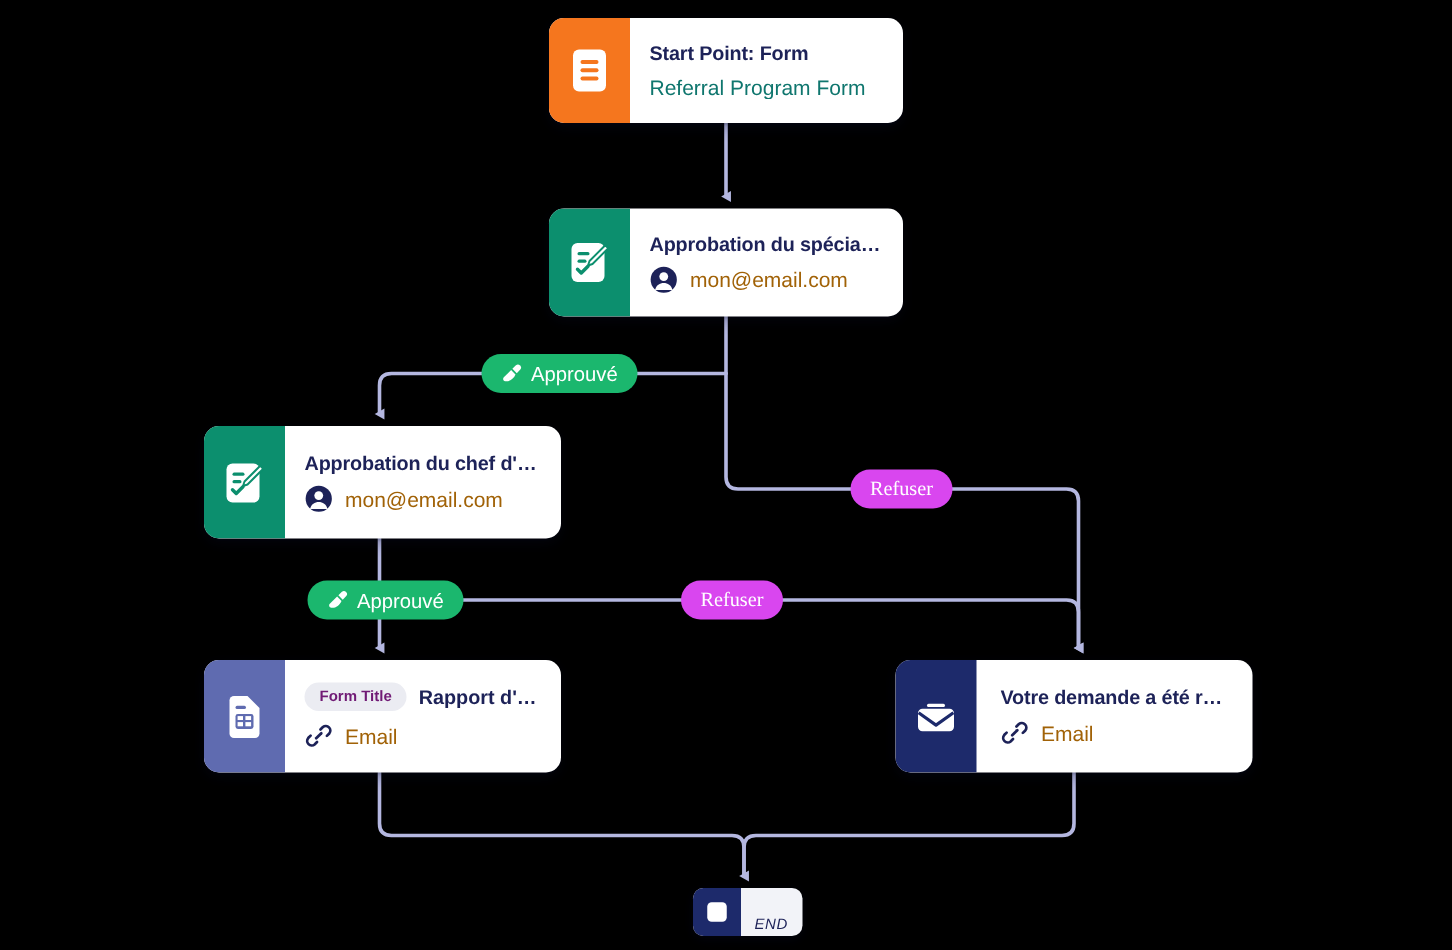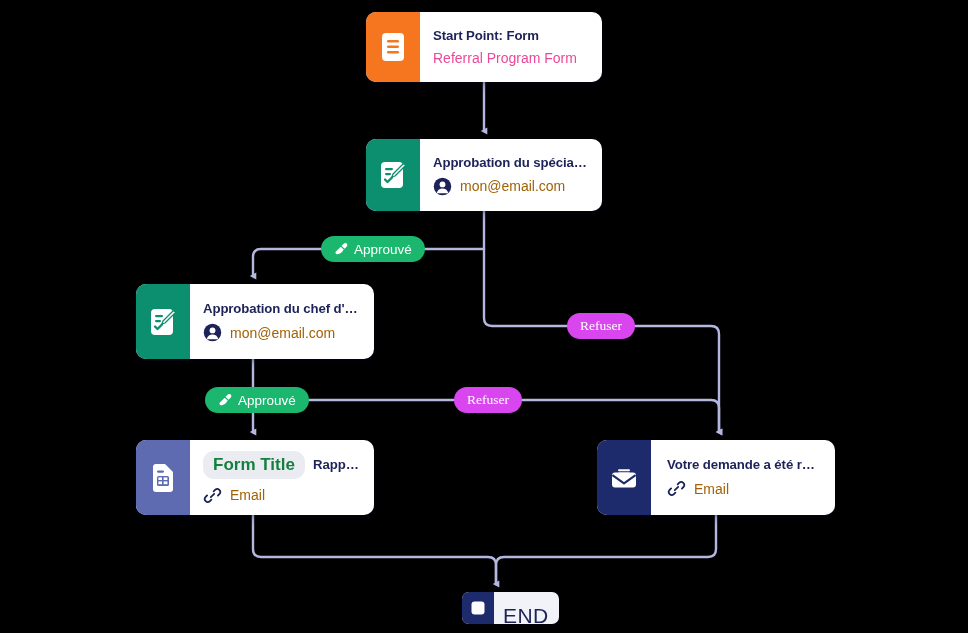--- a/index.html
+++ b/index.html
@@ -47,21 +47,21 @@
     font-size: 13.2px;
     font-weight: bold;
     color: #1d2258;
     white-space: nowrap;
     overflow: hidden;
     text-overflow: ellipsis;
     letter-spacing: -0.1px;
   }
   .node-sub {
     font-size: 14px;
-    color: #ec4899;
+    color: #0f766e;
     white-space: nowrap;
     overflow: hidden;
     text-overflow: ellipsis;
   }
   .node-row {
     display: flex;
     align-items: center;
     gap: 8px;
     min-width: 0;
   }
@@ -73,22 +73,22 @@
     text-overflow: ellipsis;
   }
   .node-row .txt.small {
     font-size: 13.2px;
     font-weight: bold;
     color: #1d2258;
   }
   .chip-form-title {
     display: inline-block;
     background: #ebecf2;
-    color: #15803d;
-    font-size: 17px;
+    color: #701a75;
+    font-size: 10px;
     font-weight: bold;
     padding: 4px 10px;
     border-radius: 11px;
     white-space: nowrap;
     flex: 0 0 auto;
   }
 
   
   #node-start      { left: 366px; top: 12px;  width: 236px; height: 70px; }
   #node-start .node-icon      { background: #f5761e; }
@@ -146,23 +146,24 @@
     width: 32px;
     background: #1d2a6b;
     display: flex;
     align-items: center;
     justify-content: center;
   }
   #node-end .end-label {
     display: flex;
     align-items: center;
     padding: 16px 10px 0 9px;
-    font-size: 21px;
+    font-size: 10px;
     color: #1d2258;
     letter-spacing: 0.4px;
+    font-style: italic;
   }
 </style>
 </head>
 <body>
 
 <div id="canvas">
 
   <svg id="wires" viewBox="0 0 968 633" xmlns="http://www.w3.org/2000/svg">
     <defs>
       <marker id="arw" markerWidth="9" markerHeight="9" refX="4.2" refY="4.2" orient="auto" markerUnits="userSpaceOnUse">

